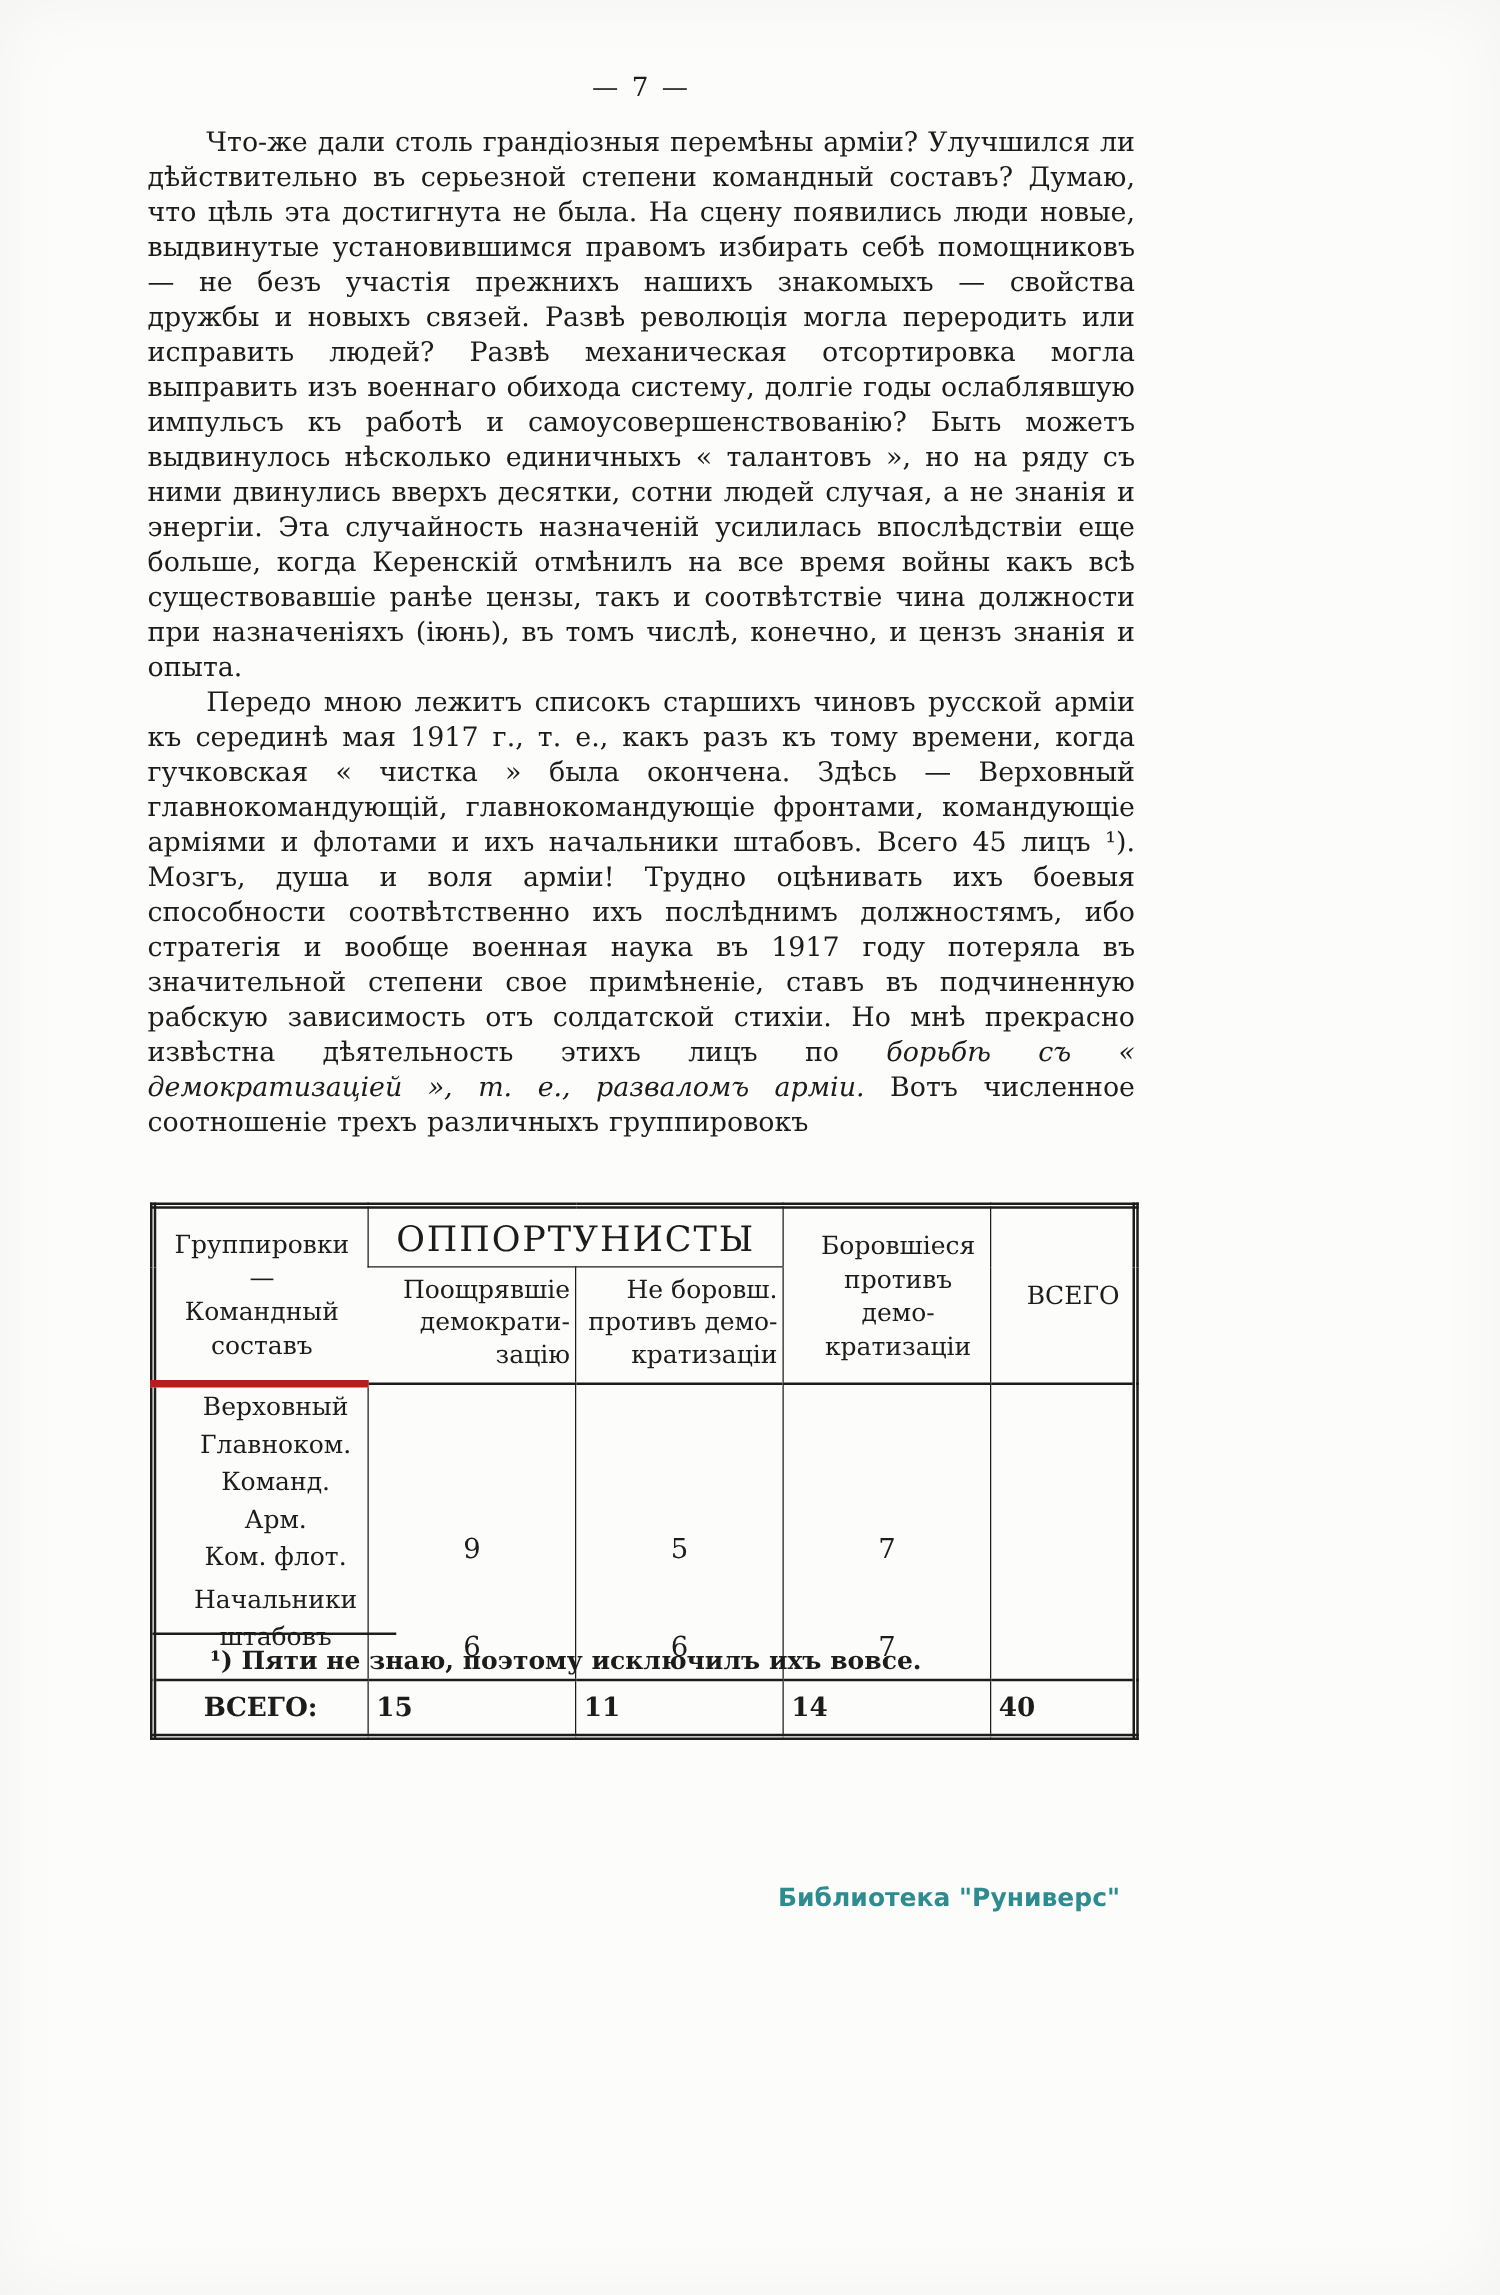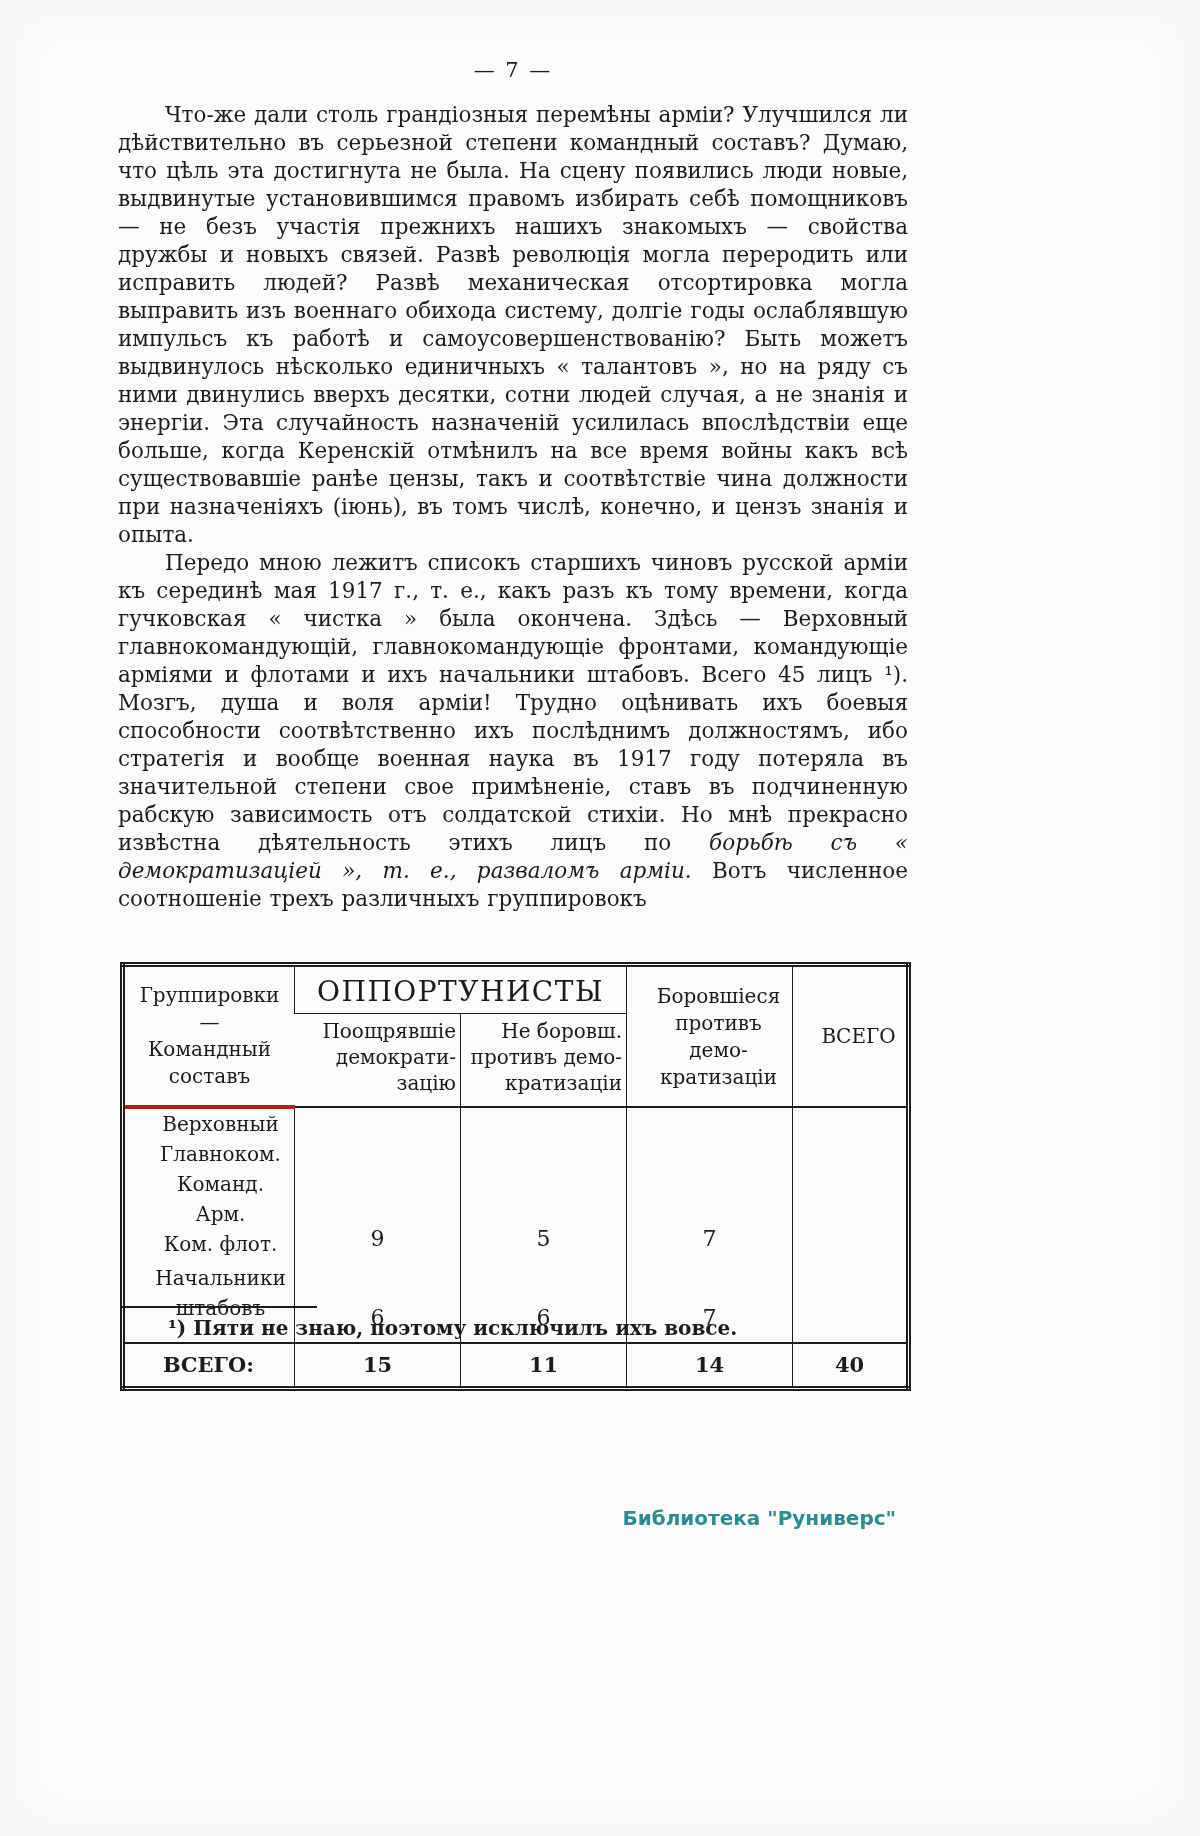--- a/index.html
+++ b/index.html
@@ -47,21 +47,21 @@
     font-weight: normal;
     padding: 4px 6px;
   }
   .stats-table th:first-child, .stats-table td:first-child { border-left: none; }
   .pre { white-space: pre-line; }
   th.corner {
     vertical-align: middle;
     text-align: center;
     line-height: 27px;
     font-size: 20px;
-    border-bottom: 4px solid #b91c1c;
+    border-bottom: 6px solid #b91c1c;
   }
   th.group {
     border-bottom: 1px solid #1c1c1c;
     font-size: 28px;
     letter-spacing: 1.5px;
     text-align: center;
     padding: 8px 6px 5px 6px;
     margin-left: 27px;
   }
   tr.subhead th {
@@ -91,21 +91,21 @@
     padding-bottom: 12px;
     font-size: 22px;
   }
   tr.group-row-1 { height: 128px; }
   tr.group-row-2 { height: 80px; }
   tr.total td {
     border-top: 2px solid #1c1c1c;
     font-weight: bold;
     font-size: 21px;
     padding: 8px 6px 9px 6px;
-    text-align: center;
+    text-align: left;
     vertical-align: middle;
   }
   tr.total td.label { text-align: left; padding-left: 38px; padding-top: 8px; line-height: normal; }
 
   .footnote-sep {
     position: absolute;
     top: 1306px; left: 122px; width: 195px;
     border-top: 2px solid #1c1c1c;
   }
   .footnote {

